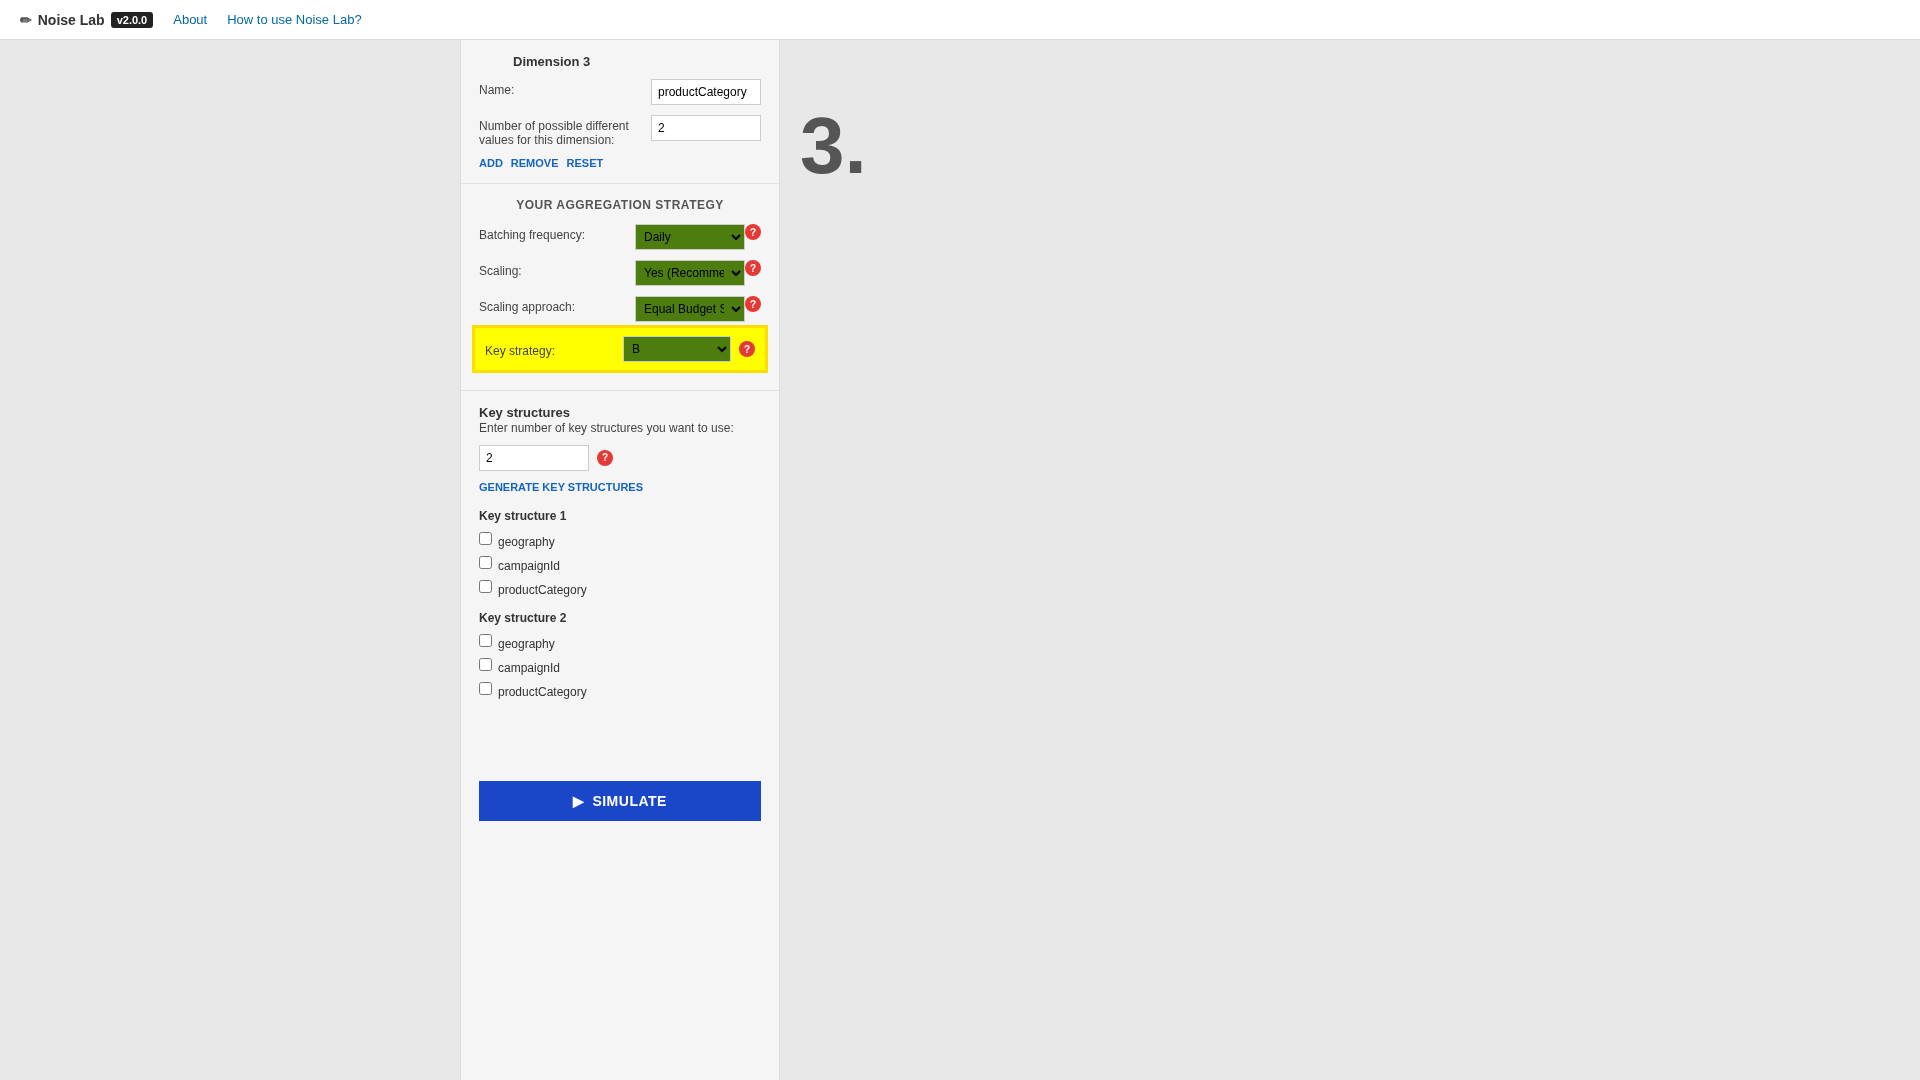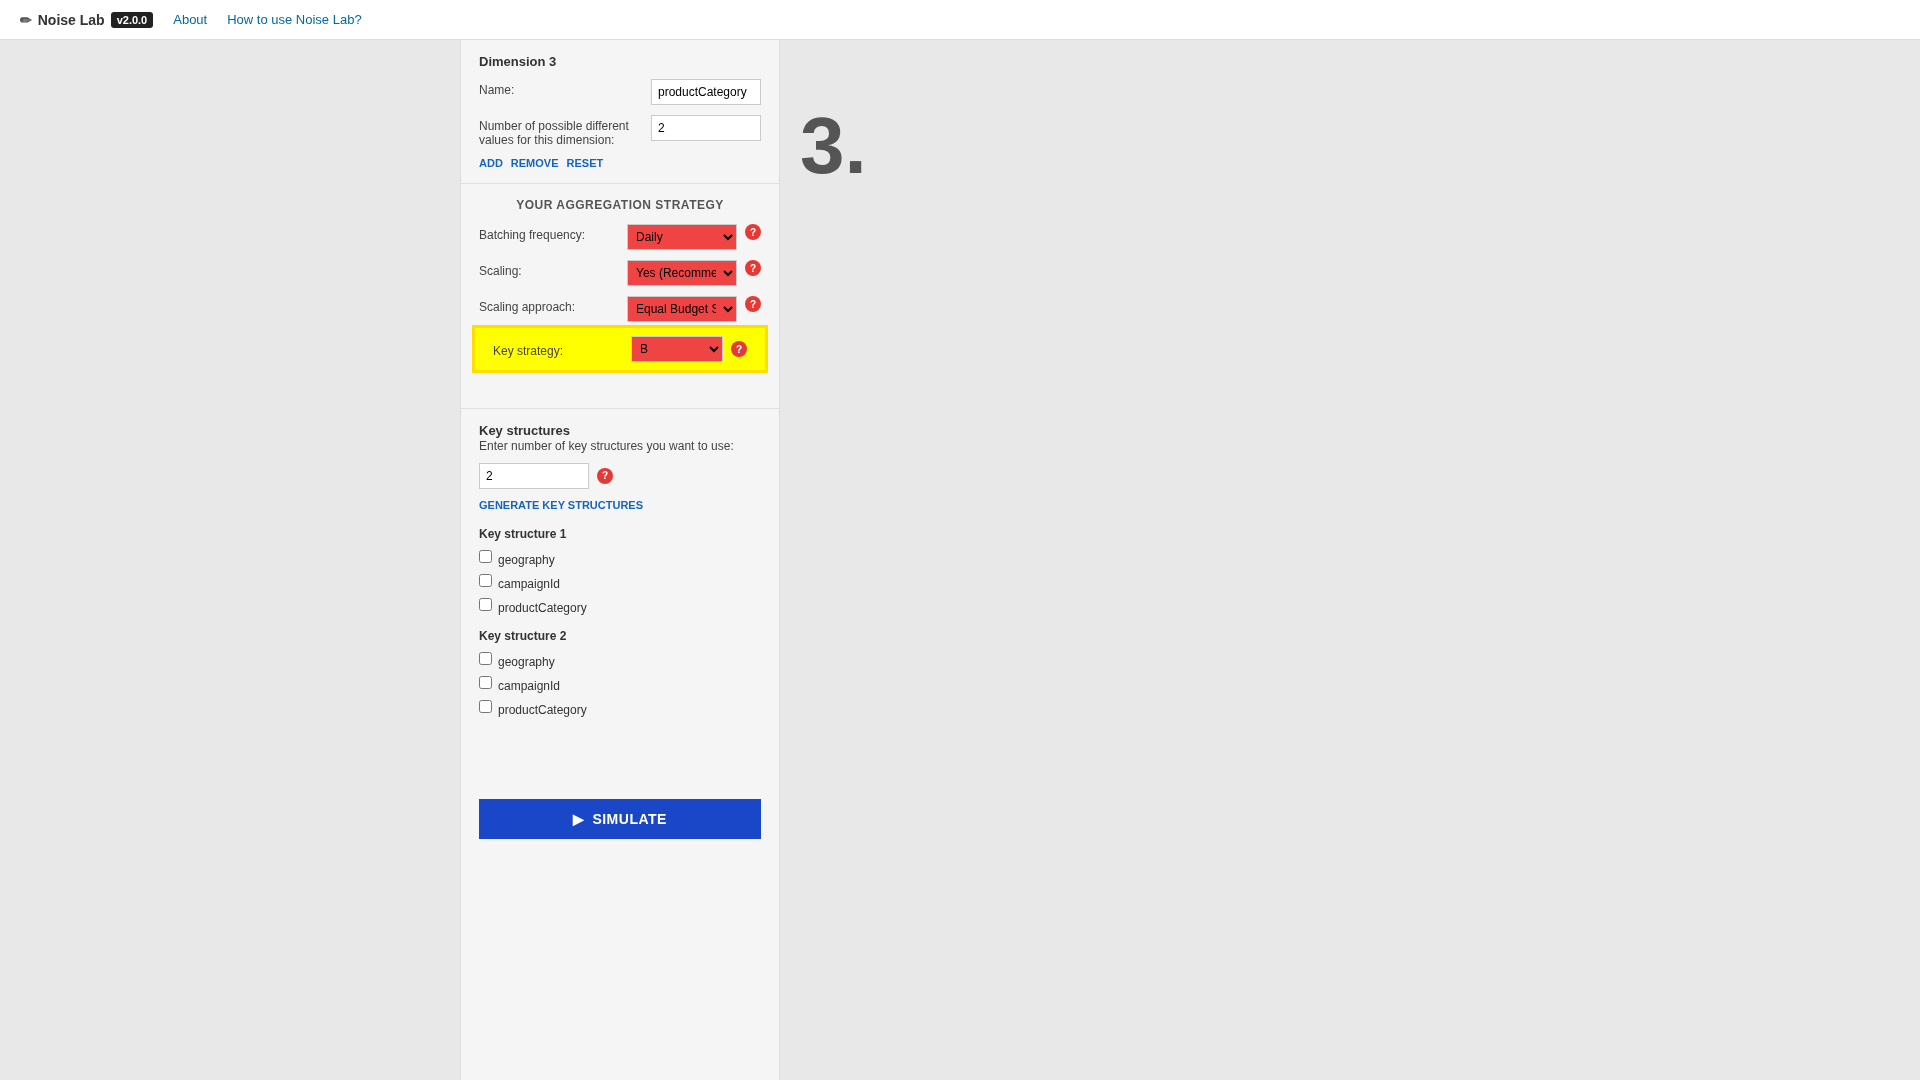--- a/index.html
+++ b/index.html
@@ -95,27 +95,28 @@
     .section {
       padding: 14px 18px;
       border-bottom: 1px solid #e0e0e0;
     }
 
     .section-header {
       font-size: 13px;
       font-weight: bold;
       color: #333;
       margin-bottom: 10px;
+      margin-left: 34px;
     }
 
     .field-row {
       display: flex;
       align-items: flex-start;
       margin-bottom: 10px;
-      gap: 8px;
+      gap: 0;
     }
 
     .field-label {
       font-size: 12px;
       color: #444;
       flex: 1;
       padding-top: 4px;
       min-width: 130px;
     }
 
@@ -123,21 +124,21 @@
       border: 1px solid #ccc;
       background: #fff;
       padding: 3px 6px;
       font-size: 12px;
       width: 110px;
       height: 26px;
     }
 
     .field-select {
       border: 1px solid #ccc;
-      background: #ef4444;
+      background: #4d7c0f;
       padding: 2px 4px;
       font-size: 12px;
       width: 110px;
       height: 26px;
       cursor: pointer;
     }
 
     .action-links {
       display: flex;
       gap: 8px;
@@ -166,22 +167,22 @@
       text-transform: uppercase;
       letter-spacing: 0.5px;
       margin-bottom: 12px;
       text-align: center;
     }
 
     
     .key-strategy-row {
       background: #ffff00;
       border: 2px solid #ffff00;
-      margin: -4px -4px 24px -4px;
-      padding: 6px 16px;
+      margin: -4px -4px 6px -4px;
+      padding: 6px 8px;
       display: flex;
       align-items: center;
       gap: 8px;
       outline: 3px solid #ffdd00;
     }
 
     
     .help-icon {
       display: inline-flex;
       align-items: center;

